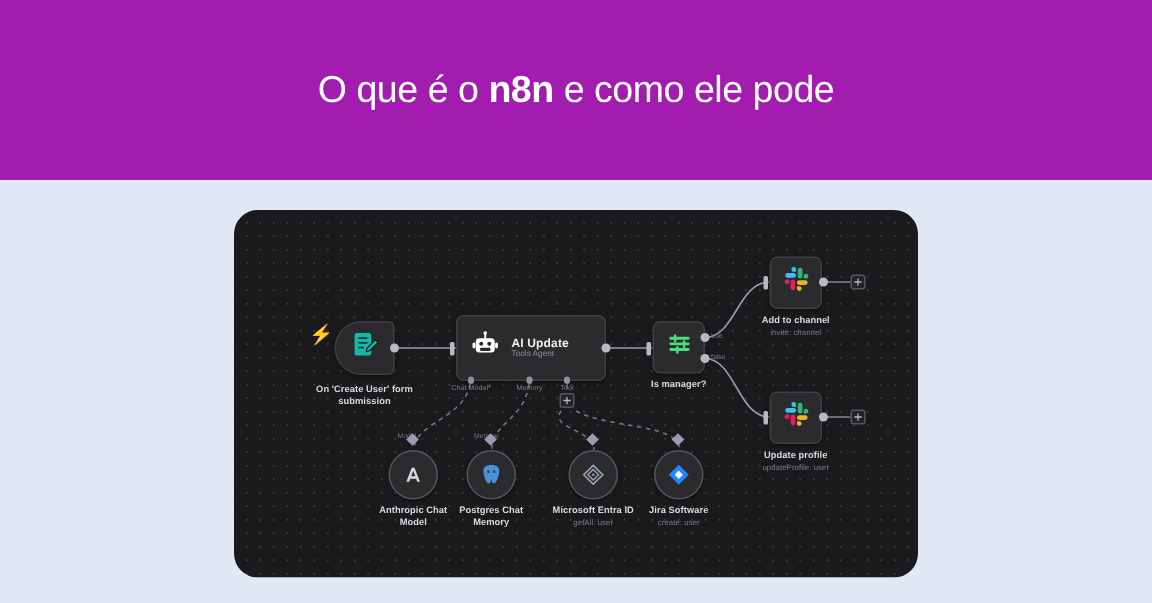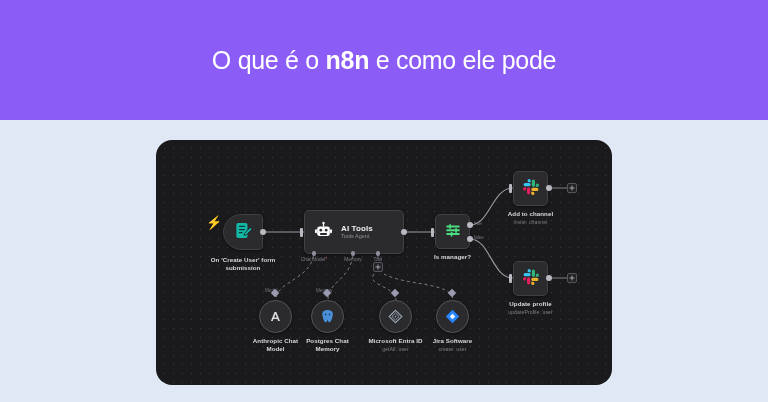--- a/index.html
+++ b/index.html
@@ -8,21 +8,21 @@
     font-family: "Liberation Sans", sans-serif;
     background: #e0e8f5;
     overflow: hidden;
   }
   #root { position: relative; width: 768px; height: 402px; }
 
   
   .banner {
     position: absolute; left: 0; top: 0;
     width: 768px; height: 120px;
-    background: #8b5cf6;
+    background: #a21caf;
     display: flex; flex-direction: column;
     align-items: center; justify-content: center;
     gap: 2px;
   }
   .banner-line {
     color: #ffffff;
     font-size: 25px;
     font-weight: 400;
     letter-spacing: -0.3px;
     line-height: 1.3;
@@ -201,21 +201,21 @@
             <rect x="1.3" y="10.5" width="2.4" height="5" rx="1.2" fill="#ffffff"></rect>
             <rect x="20.3" y="10.5" width="2.4" height="5" rx="1.2" fill="#ffffff"></rect>
             <rect x="11.2" y="3" width="1.6" height="4" fill="#ffffff"></rect>
             <circle cx="12" cy="2.6" r="1.5" fill="#ffffff"></circle>
             <circle cx="8.6" cy="11.6" r="1.7" fill="#2b2b2e"></circle>
             <circle cx="15.4" cy="11.6" r="1.7" fill="#2b2b2e"></circle>
             <rect x="7.6" y="15" width="8.8" height="2.6" rx="1" fill="#2b2b2e"></rect>
           </svg>
         </span>
         <div>
-          <div class="agent-title">AI Tools</div>
+          <div class="agent-title">AI Update</div>
           <div class="agent-sub">Tools Agent</div>
         </div>
       </div>
       <div class="port" style="left:97px; top:19px;"></div>
 
       <div class="port-small" style="left:7.5px; top:41px;"></div>
       <div class="port-small" style="left:46.5px; top:41px;"></div>
       <div class="port-small" style="left:71.5px; top:41px;"></div>
 
       <div class="slot-label" style="left:10px; top:47px;"><span>Chat Model</span><span class="req">*</span></div>

